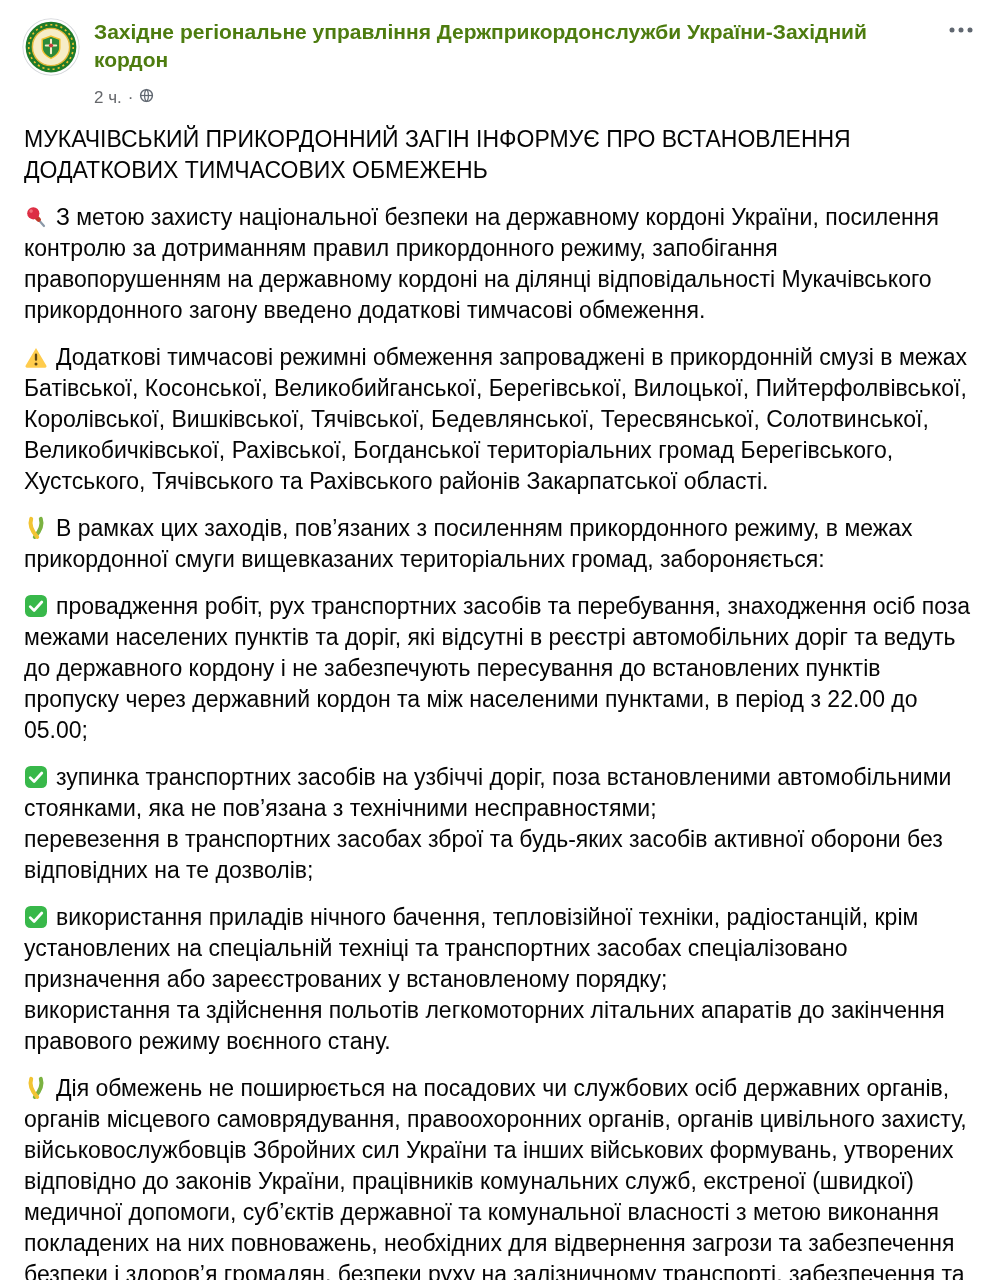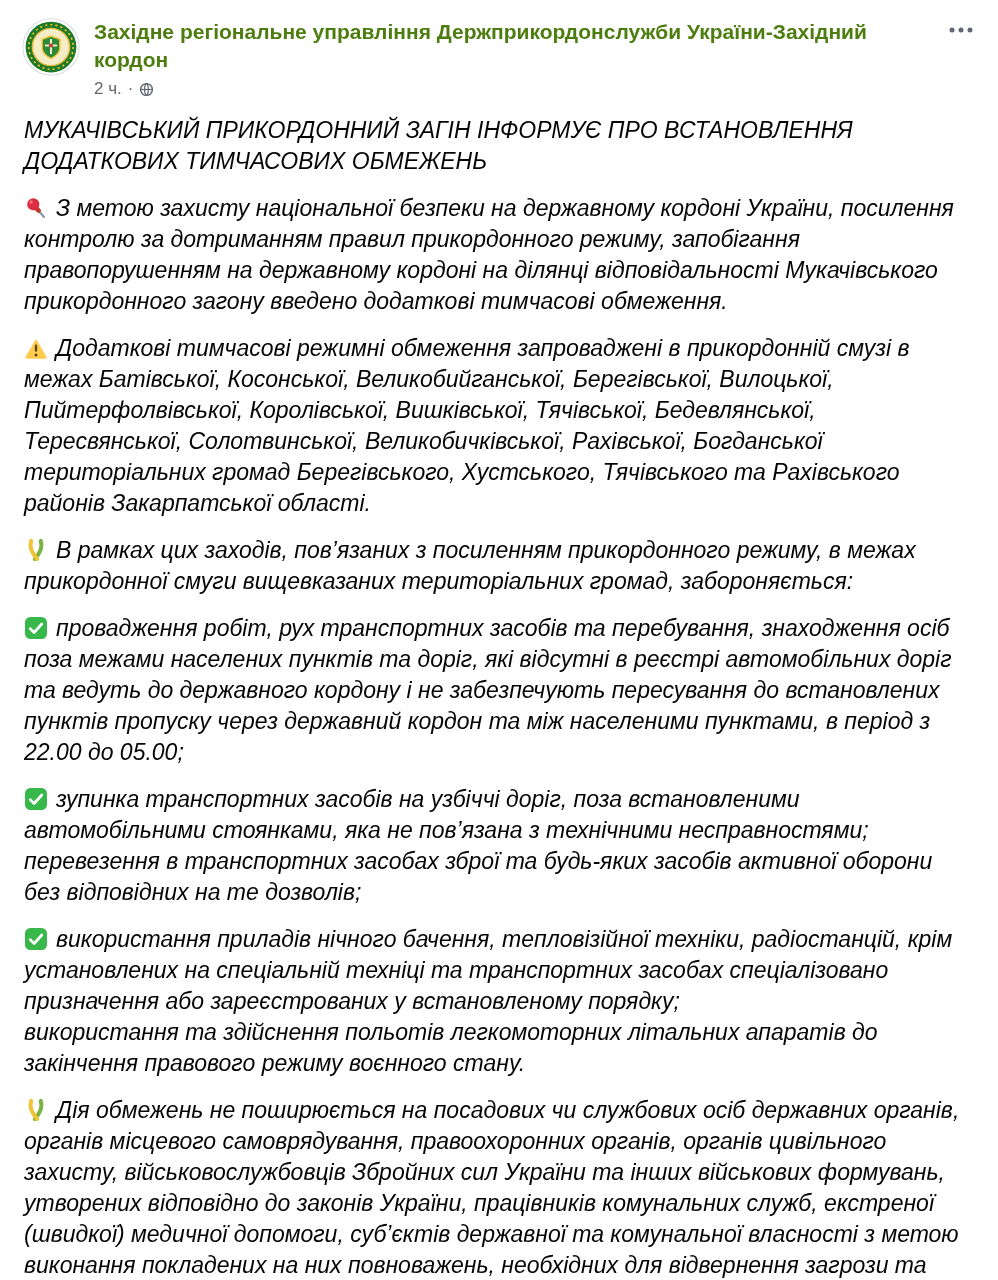--- a/index.html
+++ b/index.html
@@ -36,23 +36,23 @@
     min-width: 0;
   }
   .page-name {
     font-weight: bold;
     font-size: 21px;
     line-height: 28px;
     color: #4d7c0f;
     cursor: pointer;
   }
   .meta-row {
-    margin-top: 5px;
+    margin-top: 14px;
     display: flex;
-    align-items: center;
+    align-items: flex-start;
     gap: 6px;
     color: #65676b;
     font-size: 17px;
     line-height: 20px;
   }
   .meta-row .sep { color: #65676b; }
   .globe { display: inline-block; width: 15px; height: 15px; }
   .globe svg { display: block; width: 100%; height: 100%; }
   .more-button {
     flex: none;
@@ -60,21 +60,21 @@
     cursor: pointer;
     margin-left: 10px;
   }
   .more-button svg { display: block; }
   .post-body {
     padding: 16px 24px 0 24px;
     font-size: 23px;
     line-height: 31px;
     color: #050505;
   }
-  .para { margin-bottom: 16px; font-style: italic; }
+  .para { margin-bottom: 16px; }
   .para:last-child { margin-bottom: 6px; }
   .p-icon {
     display: inline-block;
     width: 24px;
     height: 24px;
     vertical-align: -4px;
     margin-right: 8px;
   }
   .p-icon svg { display: block; width: 100%; height: 100%; }
   .p-text { white-space: pre-wrap; }

